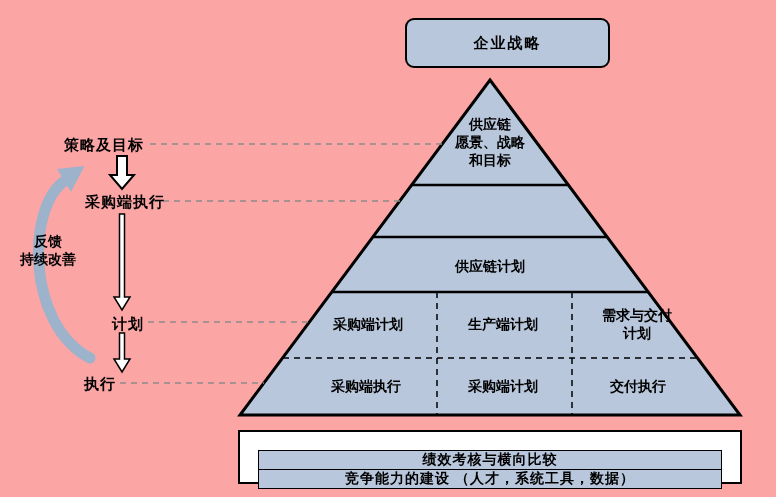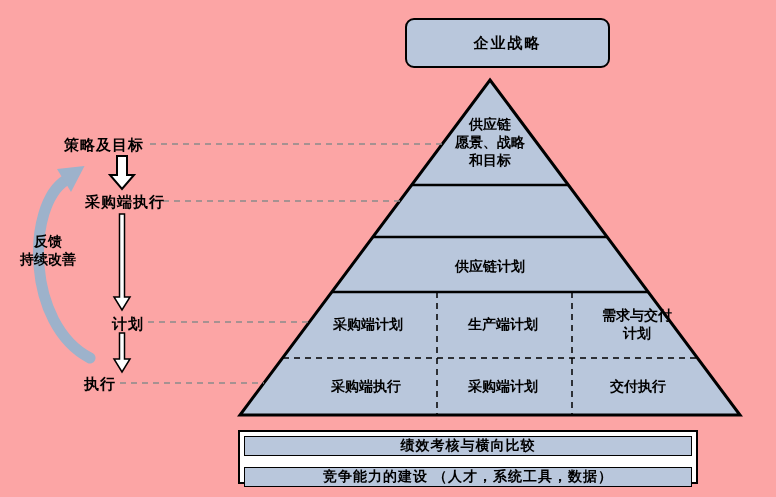--- a/index.html
+++ b/index.html
@@ -9,23 +9,23 @@
 
   .lbl { position:absolute; font-weight:bold; color:#000; white-space:pre-line;
          text-align:center; font-size:14px; line-height:1.3;font-family:Liberation Serif, serif; }
   .centered { transform:translateX(-50%); }
 
   .top-box { position:absolute; left:405px; top:18px; width:205px; height:50px;
              background:#b9c7dc; border:2.5px solid #000; border-radius:9px;
              display:flex; align-items:center; justify-content:center;
              font-weight:bold; font-size:15px; letter-spacing:2px; color:#000; }
 
-  .bottom-box { position:absolute; left:238px; top:430px; width:460px; height:54px;
-                background:#ffffff; border:2.5px solid #000; padding:4px;
-                display:flex; flex-direction:column;gap:12px; }
+  .bottom-box { position:absolute; left:238px; top:430px; width:504px; height:54px;
+                background:#ffffff; border:2.5px solid #000; padding:18px;
+                display:flex; flex-direction:column; }
   .bottom-row { flex:1; background:#b9c7dc; border:1.5px solid #000;
                 display:flex; align-items:center; justify-content:center;
                 font-weight:bold; font-size:14px; color:#000; letter-spacing:1px; }
   .bottom-row + .bottom-row { margin-top:-1.5px; }
 
   
   .ly1 { left:490px; top:116px; }
   .ly2 { left:490px; top:203px; }
   .ly3 { left:490px; top:258px; }
   .p1  { left:368px; top:316px; }

